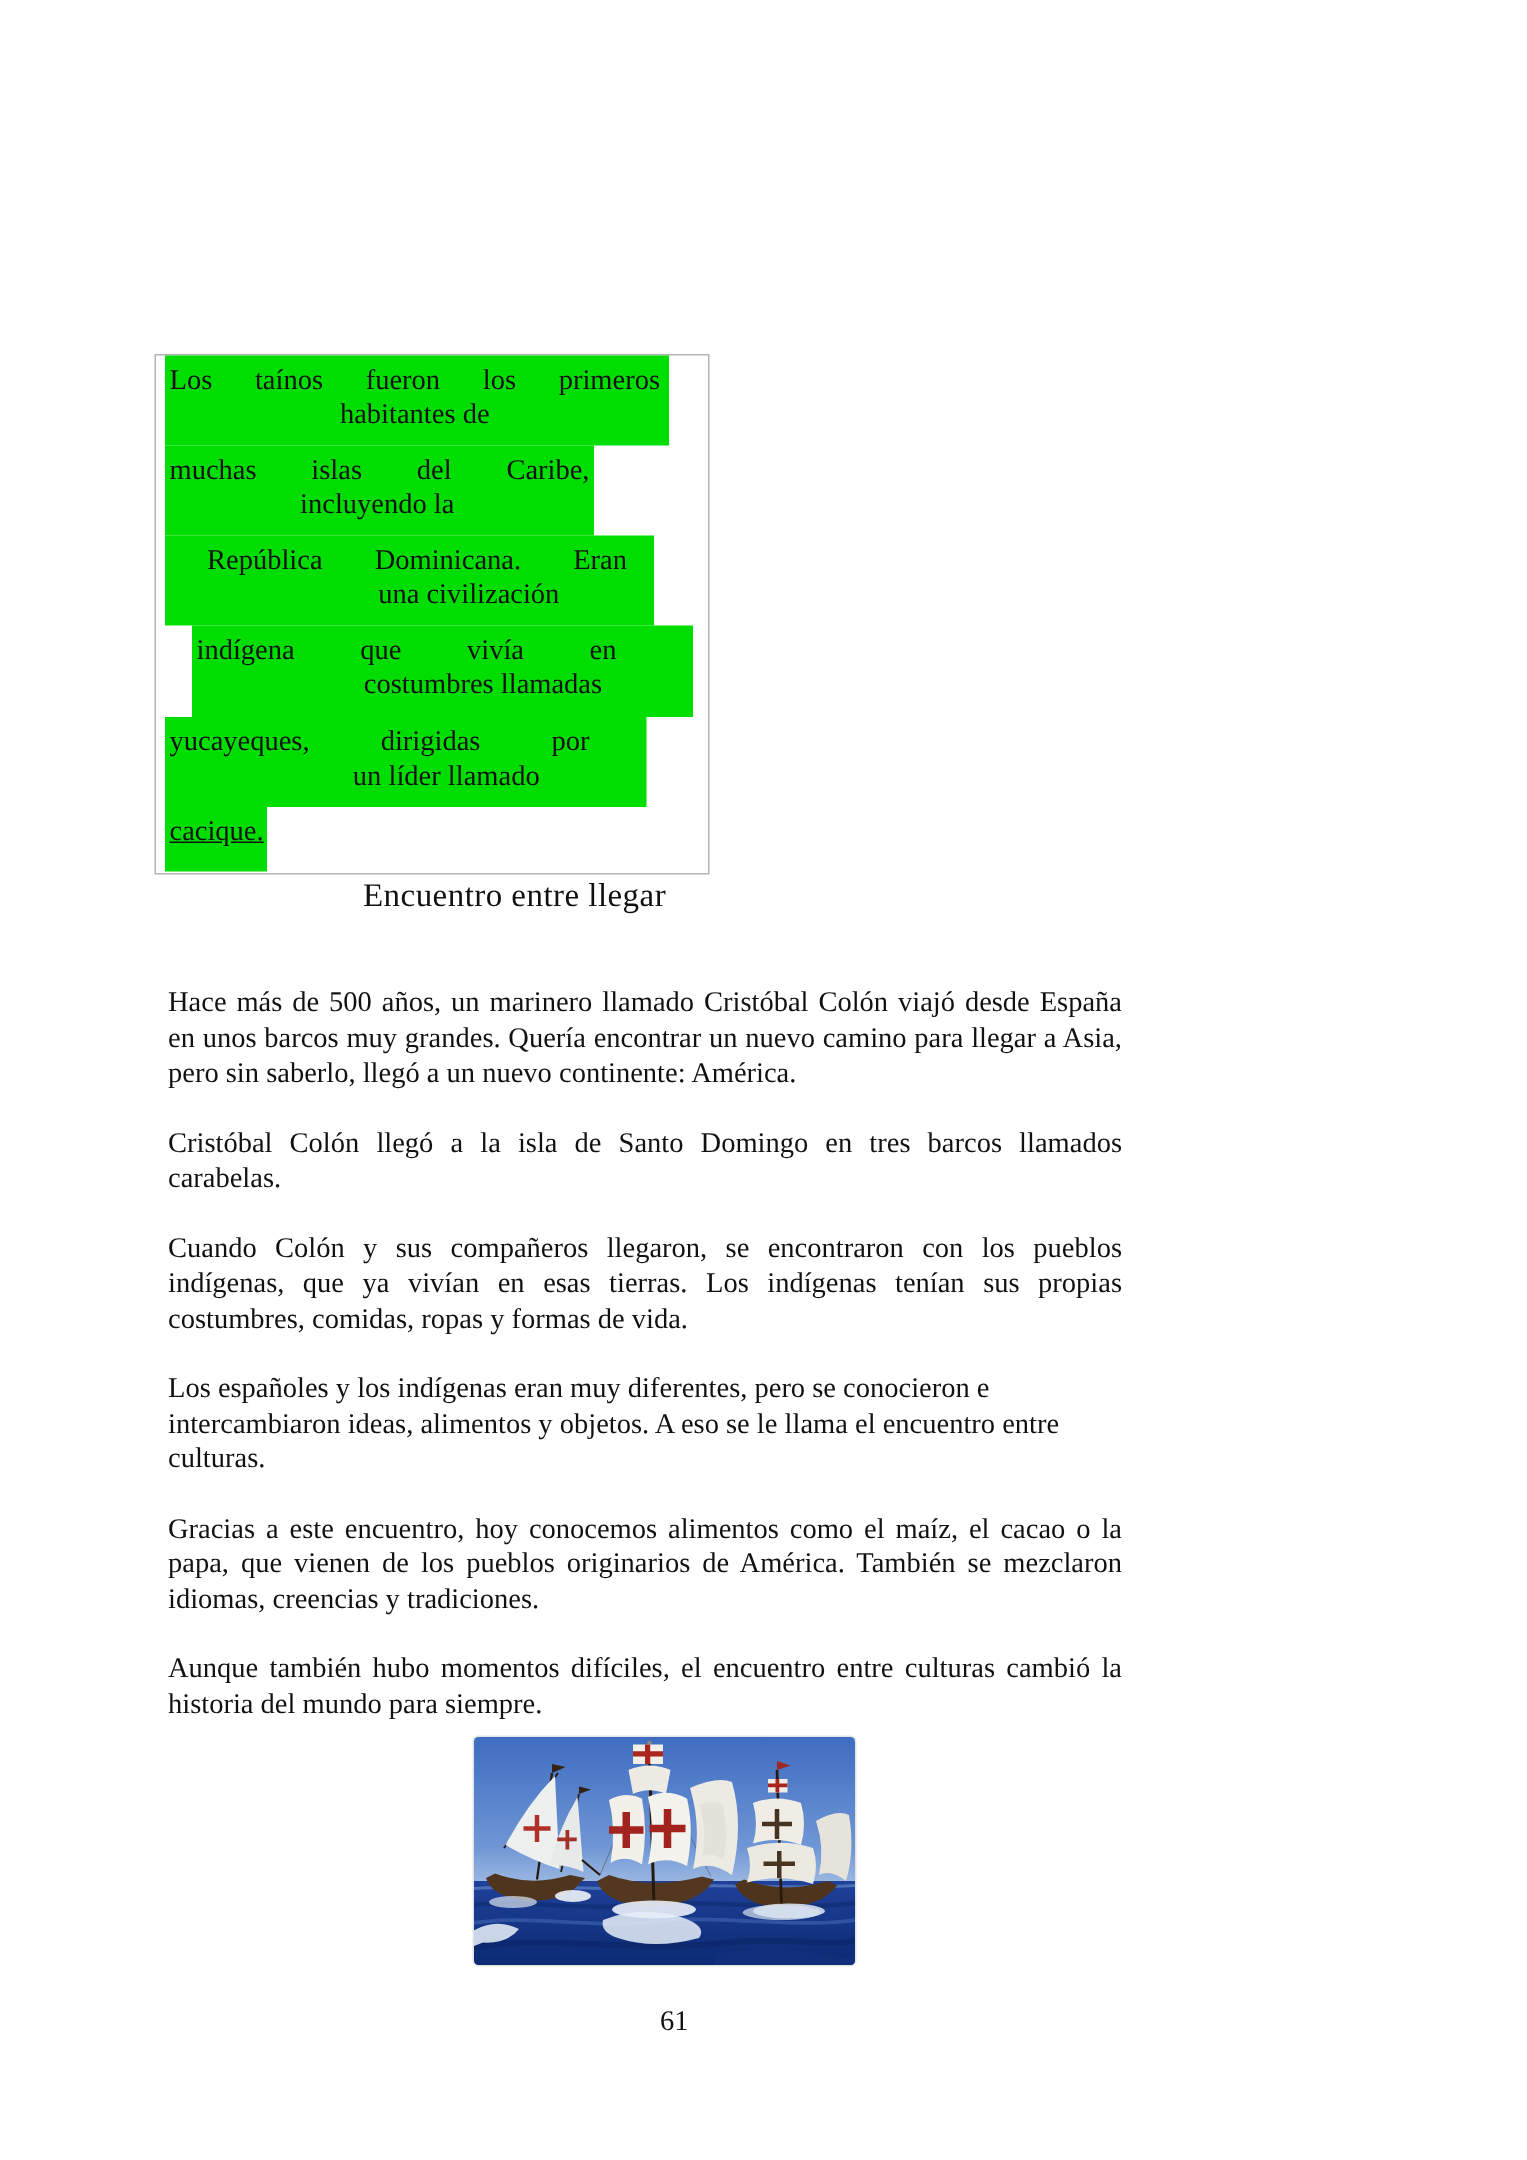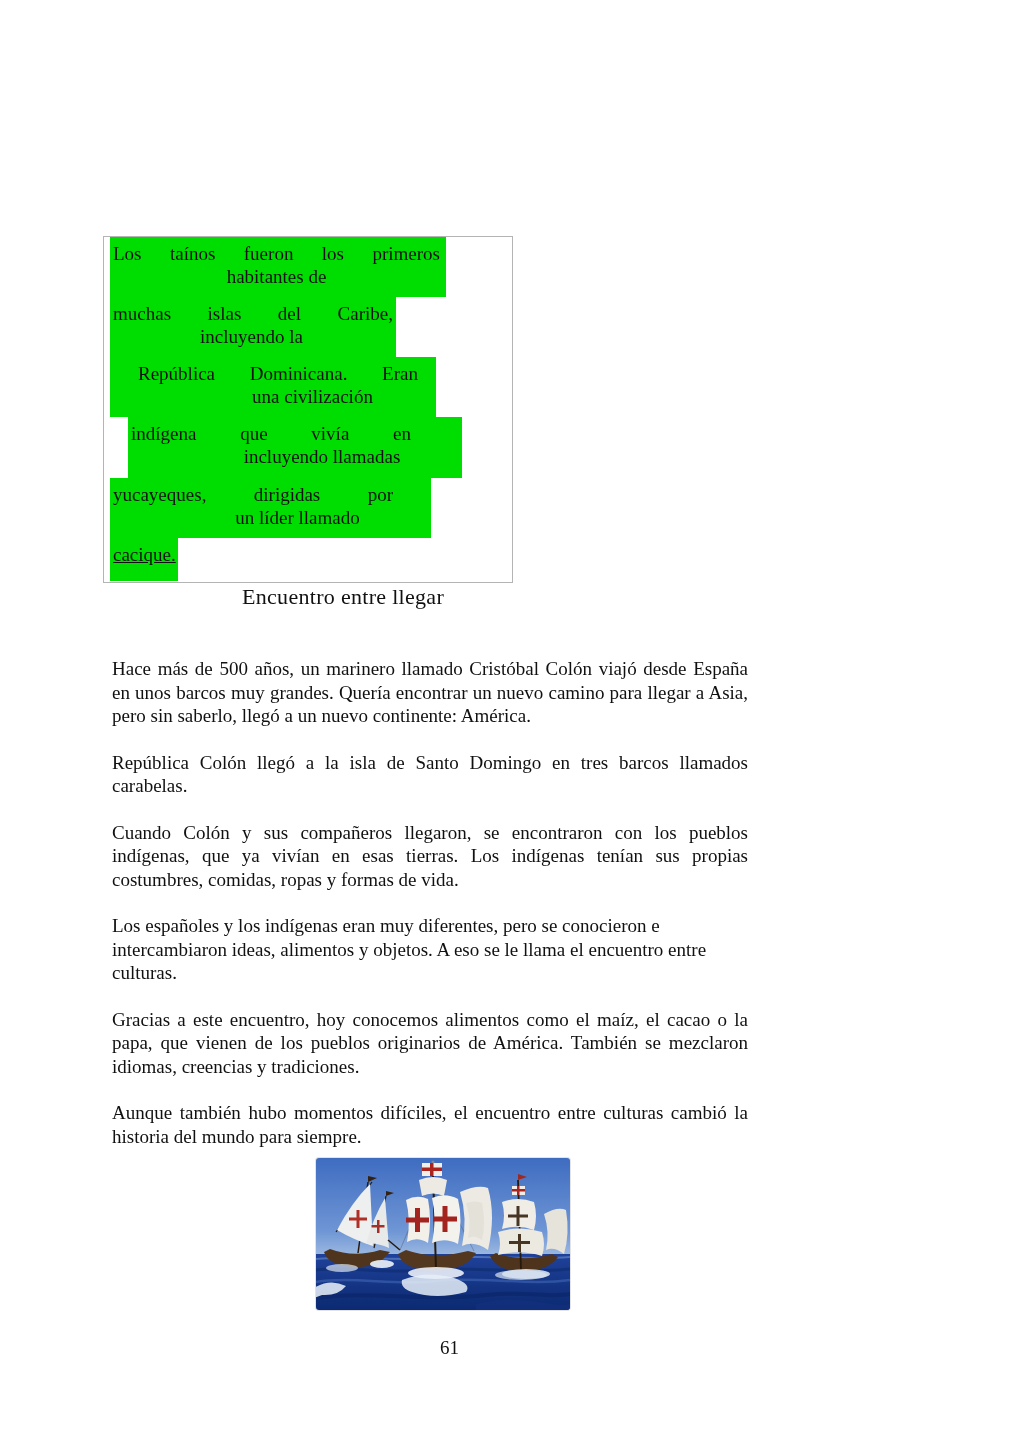--- a/index.html
+++ b/index.html
@@ -3,21 +3,21 @@
 <meta charset="utf-8">
 <style>
   html,body{margin:0;padding:0;background:#ffffff;}
   .page{
     position:relative;width:1018px;height:1440px;background:#ffffff;
     font-family:"Liberation Serif","DejaVu Serif",serif;color:#111;
     overflow:hidden;
   }
   
   .hl-box{
-    position:absolute;left:103px;top:236px;width:410px;height:347px;
+    position:absolute;left:103px;top:236px;width:370px;height:347px;
     border:1.5px solid #b4b4b4;box-sizing:border-box;background:#fff;
   }
   .hl-row{
     margin-left:6px;box-sizing:border-box;
     padding:5px 6px 0 3px;
     font-size:19px;line-height:23px;
   }
   .r1{width:336px;height:60px}
   .r2{width:286px;height:60px}
   .r3{width:326px;height:60px}
@@ -66,36 +66,36 @@
     <div class="hl-row r2" style="background-color: rgb(0, 221, 0);">
       <div class="l1">muchas islas del Caribe,</div>
       <div class="l2">incluyendo la</div>
     </div>
     <div class="hl-row r3" style="background-color: rgb(0, 221, 0); padding-left: 28px;">
       <div class="l1">República Dominicana. Eran</div>
       <div class="l2 ind">una civilización</div>
     </div>
     <div class="hl-row r4" style="background-color: rgb(0, 221, 0); margin-left: 24px;">
       <div class="l1">indígena que vivía en</div>
-      <div class="l2 ind">incluyendo llamadas</div>
+      <div class="l2 ind">costumbres llamadas</div>
     </div>
     <div class="hl-row r5" style="background-color: rgb(0, 221, 0);">
       <div class="l1">yucayeques, dirigidas por</div>
       <div class="l2 ind">un líder llamado</div>
     </div>
     <div class="hl-row r6" style="background-color: rgb(0, 221, 0); text-decoration: underline;">
       <div class="l1">cacique.</div>
     </div>
   </div>
 
   <h1 class="title">Encuentro entre llegar</h1>
 
   <div class="body-text">
     <p class="just">Hace más de 500 años, un marinero llamado Cristóbal Colón viajó desde España en unos barcos muy grandes. Quería encontrar un nuevo camino para llegar a Asia, pero sin saberlo, llegó a un nuevo continente: América.</p>
-    <p class="just">República Colón llegó a la isla de Santo Domingo en tres barcos llamados carabelas.</p>
+    <p class="just">Cristóbal Colón llegó a la isla de Santo Domingo en tres barcos llamados carabelas.</p>
     <p class="just">Cuando Colón y sus compañeros llegaron, se encontraron con los pueblos indígenas, que ya vivían en esas tierras. Los indígenas tenían sus propias costumbres, comidas, ropas y formas de vida.</p>
     <p class="left">Los españoles y los indígenas eran muy diferentes, pero se conocieron e intercambiaron ideas, alimentos y objetos. A eso se le llama el encuentro entre culturas.</p>
     <p class="just">Gracias a este encuentro, hoy conocemos alimentos como el maíz, el cacao o la papa, que vienen de los pueblos originarios de América. También se mezclaron idiomas, creencias y tradiciones.</p>
     <p class="just">Aunque también hubo momentos difíciles, el encuentro entre culturas cambió la historia del mundo para siempre.</p>
   </div>
 
   <div class="photo">
     <svg width="254" height="152" viewBox="0 0 254 152" xmlns="http://www.w3.org/2000/svg">
       <defs>
         <linearGradient id="sky" x1="0" y1="0" x2="0" y2="1">

